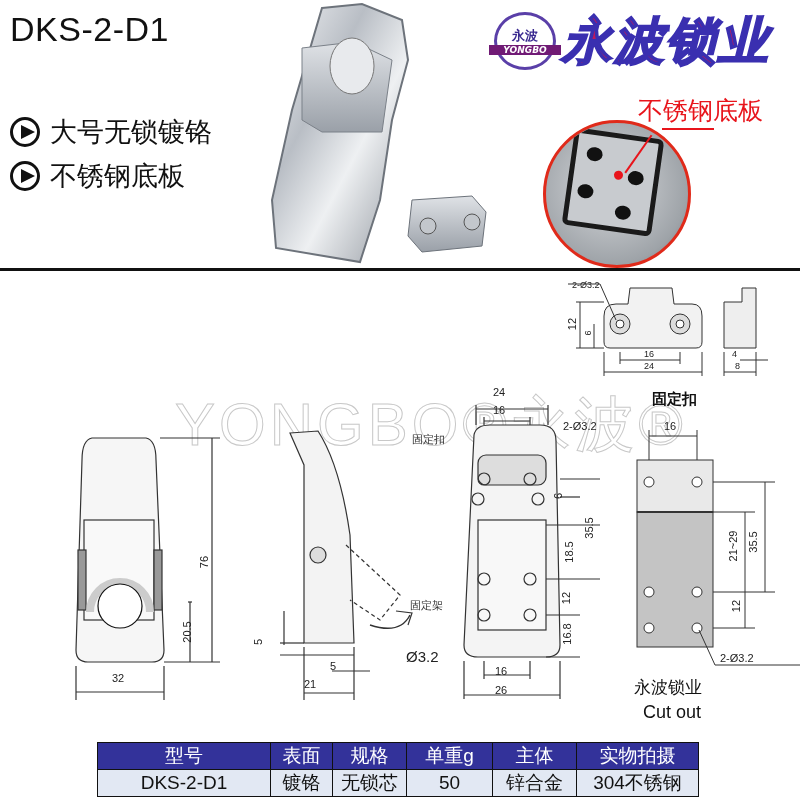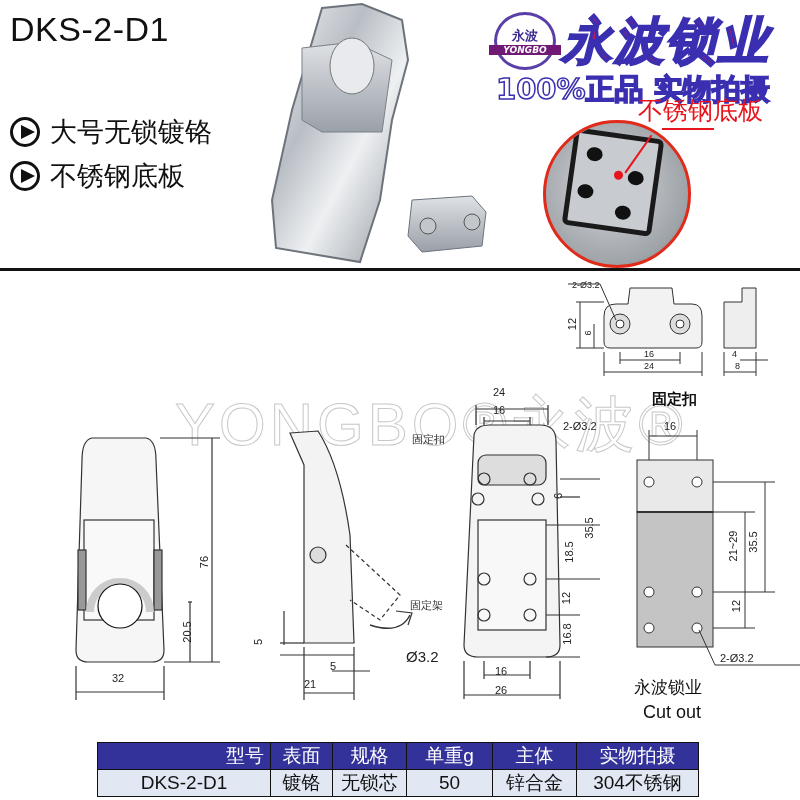--- a/index.html
+++ b/index.html
@@ -91,21 +91,20 @@
     <circle cx="210" cy="222" r="8" fill="#c3c7cc" stroke="#555"></circle>
   </svg>
 </div>
 
 <div class="abs brand">
   <div class="abs brand-circle">
     <span class="cn">永波</span>
     <span class="en">YONGBO</span>
   </div>
   <div class="abs brand-name">永波锁业</div>
-  <div class="abs brand-slogan">100%正品 实物拍摄</div>
 </div>
 
 <div class="abs callout">不锈钢底板</div>
 
 <div class="abs photo-circle">
   <div class="abs plate">
     <div class="abs hole" style="left:10px;top:12px;"></div>
     <div class="abs hole" style="left:54px;top:30px;"></div>
     <div class="abs hole" style="left:6px;top:50px;"></div>
     <div class="abs hole" style="left:46px;top:66px;"></div>
@@ -272,21 +271,21 @@
 <span class="abs dim" style="left:718px;top:540px;transform:rotate(-90deg);">21~29</span>
 <span class="abs dim" style="left:742px;top:536px;transform:rotate(-90deg);">35.5</span>
 <span class="abs dim" style="left:730px;top:600px;transform:rotate(-90deg);">12</span>
 <span class="abs dim" style="left:720px;top:652px;">2-Ø3.2</span>
 <span class="abs cutout-cn" style="left:634px;top:676px;">永波锁业</span>
 <span class="abs cutout-en" style="left:643px;top:702px;">Cut out</span>
 
 <table class="abs spec-table">
   <thead>
     <tr>
-      <th style="width:173px;text-align:right;">型号</th>
+      <th style="width:173px;">型号</th>
       <th style="width:62px;font-family:Liberation Serif, serif;">表面</th>
       <th style="width:74px;">规格</th>
       <th style="width:86px;">单重g</th>
       <th style="width:84px;">主体</th>
       <th style="width:122px;">实物拍摄</th>
     </tr>
   </thead>
   <tbody>
     <tr>
       <td>DKS-2-D1</td>

